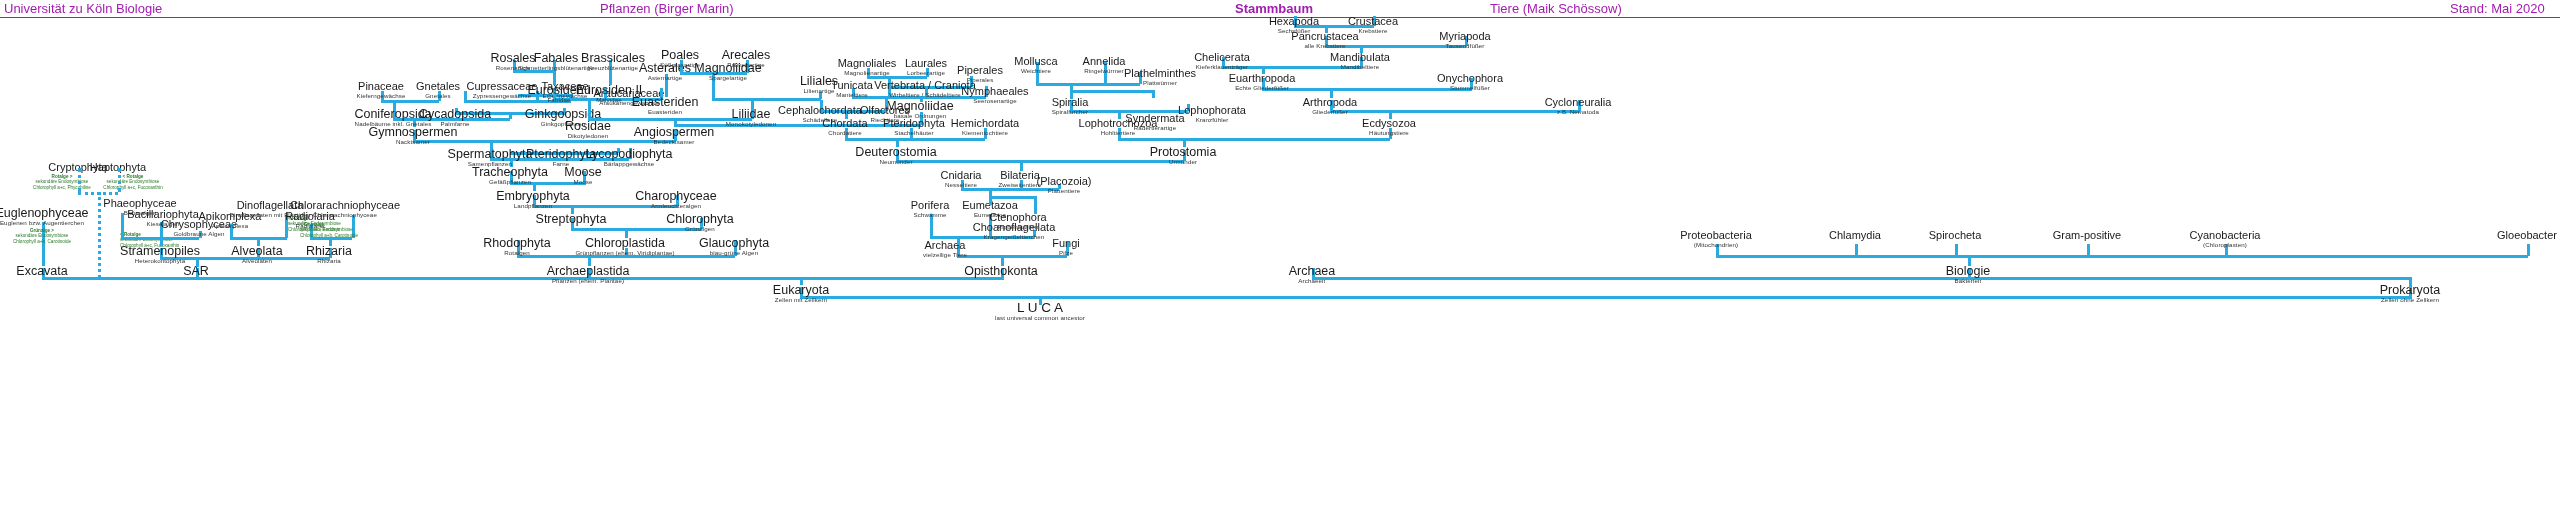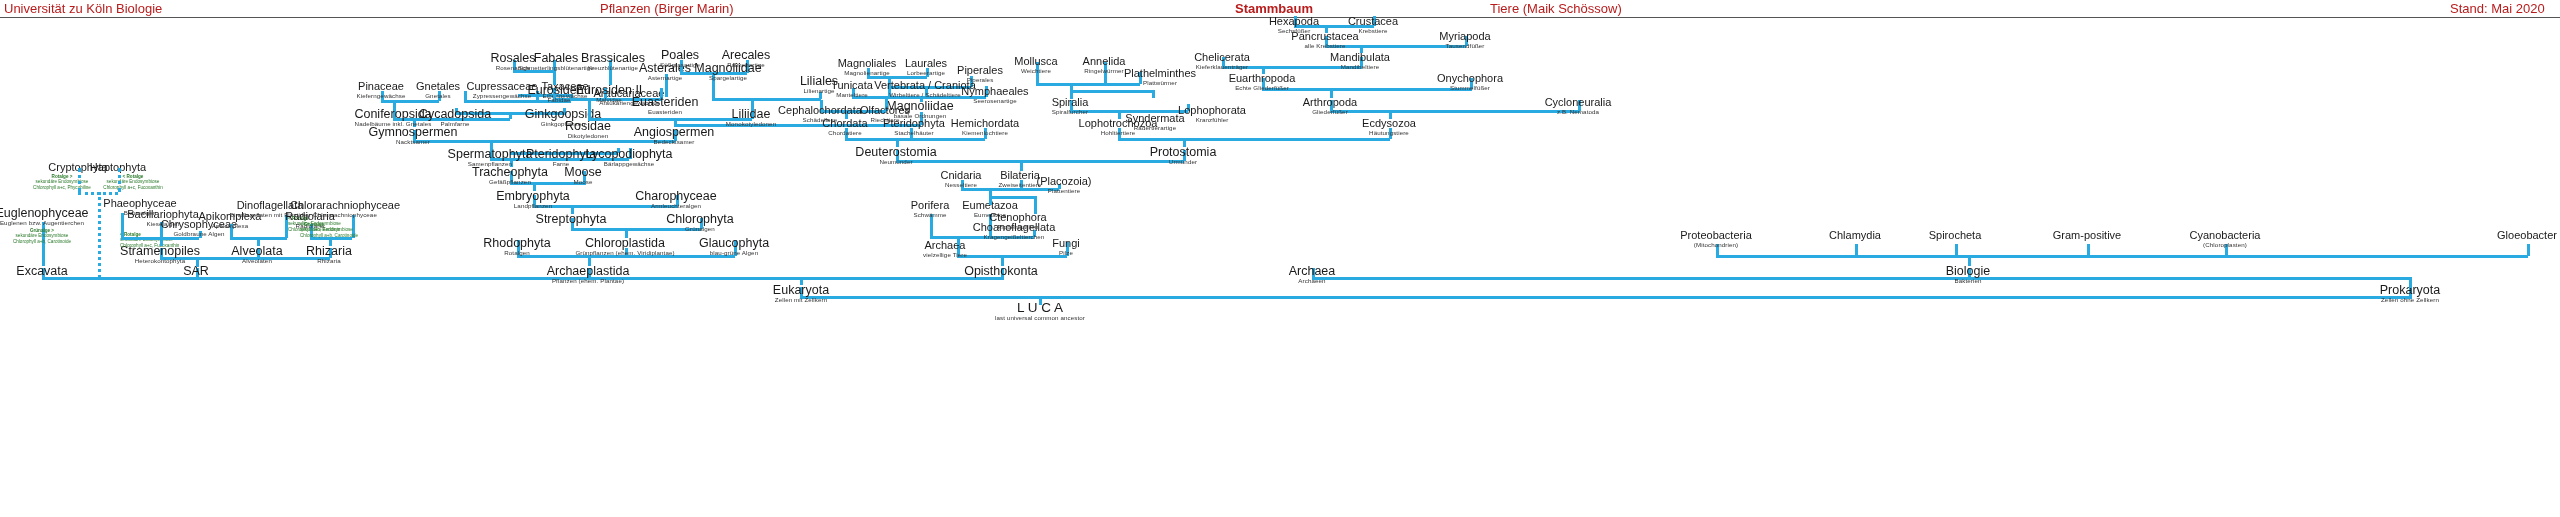--- a/index.html
+++ b/index.html
@@ -1,21 +1,21 @@
 <!DOCTYPE html>
 <html><head>
 <meta charset="utf-8">
 <style>
   html,body{margin:0;padding:0;background:#ffffff;}
   body{font-family:"Liberation Sans",sans-serif;color:#1a1a1a;}
   #page{position:relative;width:2560px;height:517px;overflow:hidden;background:#fff;}
 
   
   #header{position:absolute;left:0;top:0;width:2560px;height:18px;}
-  #header .h{position:absolute;top:1px;font-size:13px;color:#b91c1c;white-space:nowrap;}
+  #header .h{position:absolute;top:1px;font-size:13px;color:#a21caf;white-space:nowrap;}
   #header .bold{font-weight:bold;}
   #headrule{position:absolute;left:0;top:17px;width:2560px;height:1px;background:#555;}
 
   
   .node{position:absolute;text-align:center;white-space:nowrap;transform:translateX(-50%);}
   .node .nm{font-size:12.5px;line-height:12px;color:#1a1a1a;}
   .node .de{font-size:6.2px;line-height:7px;color:#333;letter-spacing:.1px;}
   .node.sm .nm{font-size:11px;line-height:11px;}
   .node.big .nm{font-size:13.5px;}
 

